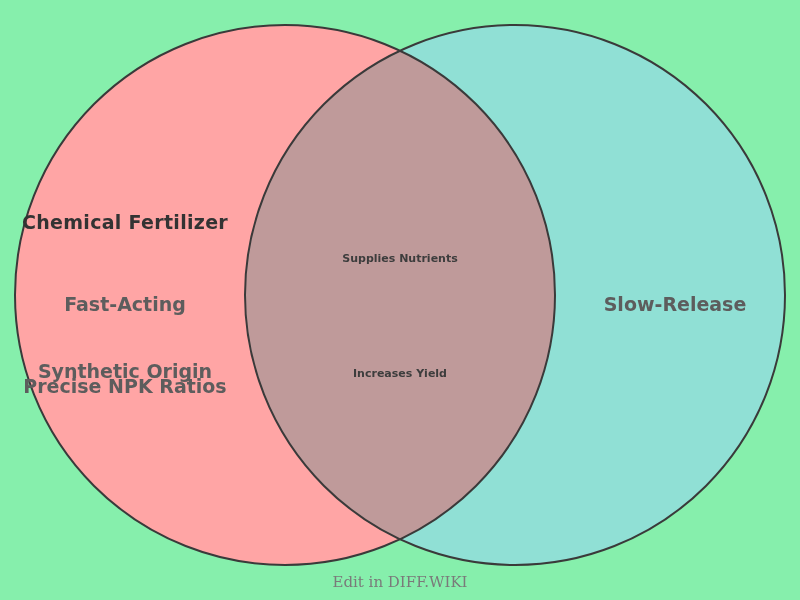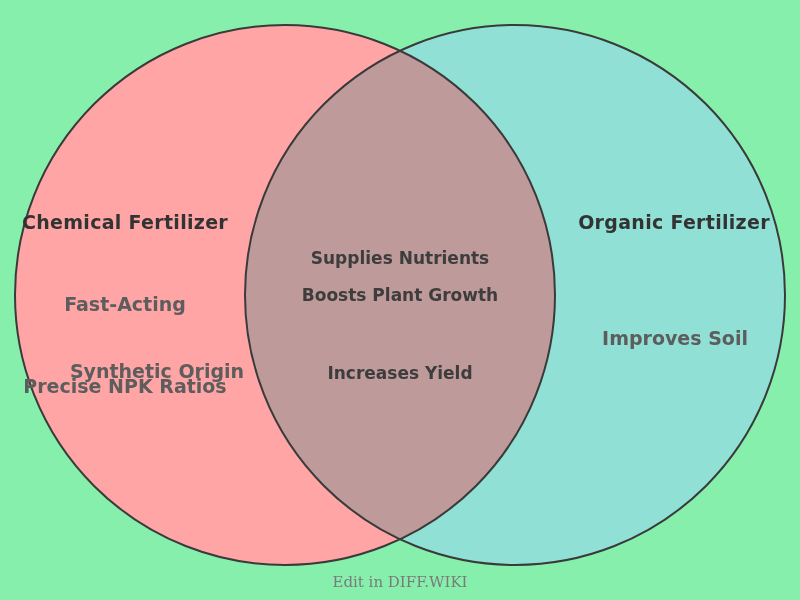--- a/index.html
+++ b/index.html
@@ -30,21 +30,21 @@
   .circle-title {
     font-size: 19px;
     color: #333333;
     letter-spacing: 0.3px;
   }
   .side-item {
     font-size: 19px;
     color: #5d5d5d;
   }
   .mid-item {
-    font-size: 17px;
+    font-size: 11px;
     color: #3d3d3d;
   }
   .footer-link {
     position: absolute;
     transform: translate(-50%, -50%);
     left: 400px;
     top: 582px;
     font-family: "DejaVu Serif", serif;
     font-weight: normal;
     font-size: 15px;
@@ -64,24 +64,22 @@
     <circle cx="515" cy="295" r="270" fill="#90E0D5"></circle>
     <path d="M 400 50.72 A 270 270 0 0 1 400 539.28 A 270 270 0 0 1 400 50.72 Z" fill="#BF9A9A"></path>
 
     <circle cx="285" cy="295" r="270" fill="none" stroke-width="2" stroke="#3A3A3A"></circle>
     <circle cx="515" cy="295" r="270" fill="none" stroke-width="2" stroke="#3A3A3A"></circle>
   </svg>
 
   <div class="t circle-title" style="left:125px; top:222px;">Chemical Fertilizer</div>
   <div class="t side-item" style="left:125px; top:304px;">Fast-Acting</div>
   <div class="t side-item" style="left:125px; top:338px;margin-top:48px;">Precise NPK Ratios</div>
-  <div class="t side-item" style="left:125px; top:371px;margin-left:32px;">Synthetic Origin</div>
+  <div class="t side-item" style="left:125px; top:371px;">Synthetic Origin</div>
 
-  <div class="t circle-title" style="left:674px; top:222px;">Organic Fertilizer</div>
-  <div class="t side-item" style="left:675px; top:338px;">Improves Soil</div>
+  <div class="t side-item" style="left:675px; top:304px;">Slow-Release</div>
 
   <div class="t mid-item" style="left:400px; top:258px;">Supplies Nutrients</div>
-  <div class="t mid-item" style="left:400px; top:295px;">Boosts Plant Growth</div>
   <div class="t mid-item" style="left:400px; top:329px;margin-top:44px;">Increases Yield</div>
 
   <div class="footer-link">Edit in DIFF.WIKI</div>
 
 </div>
 
 </body></html>

